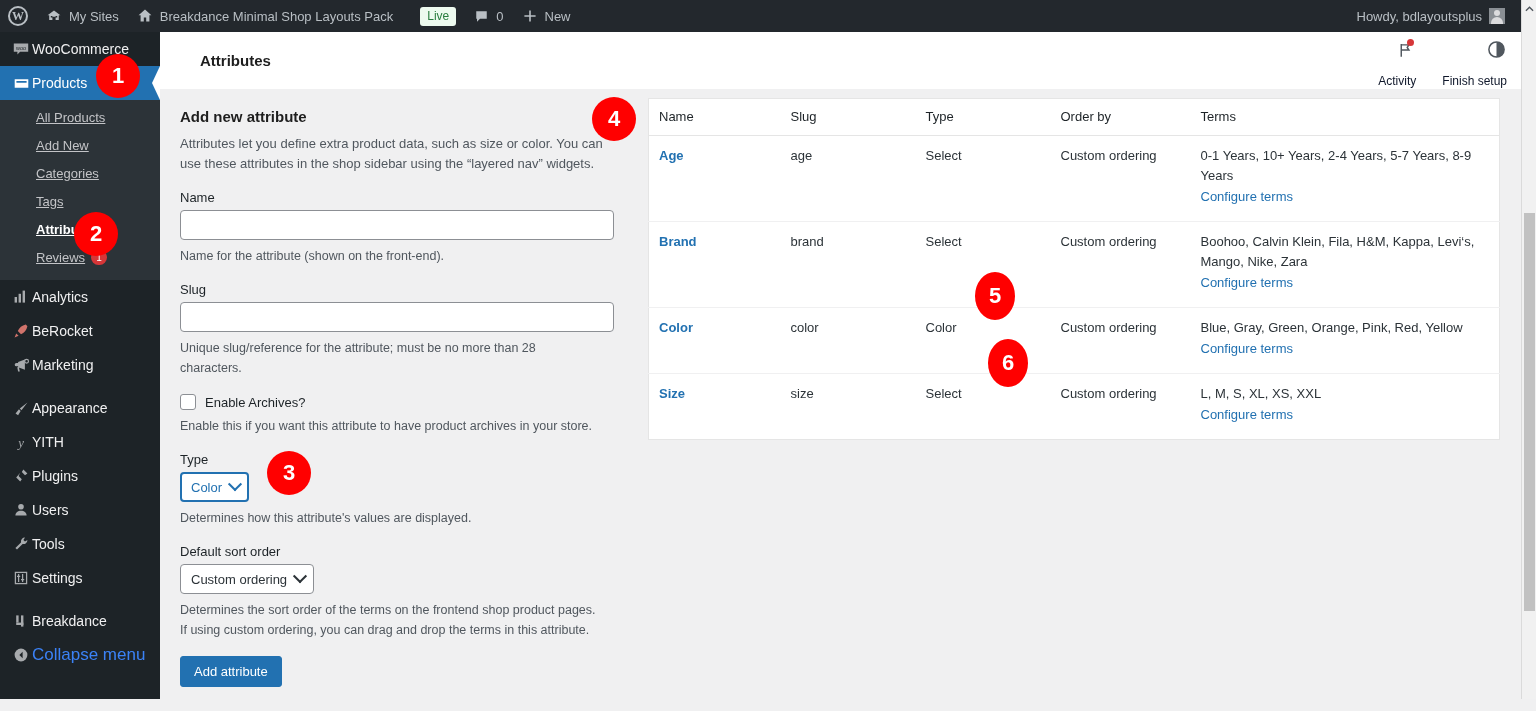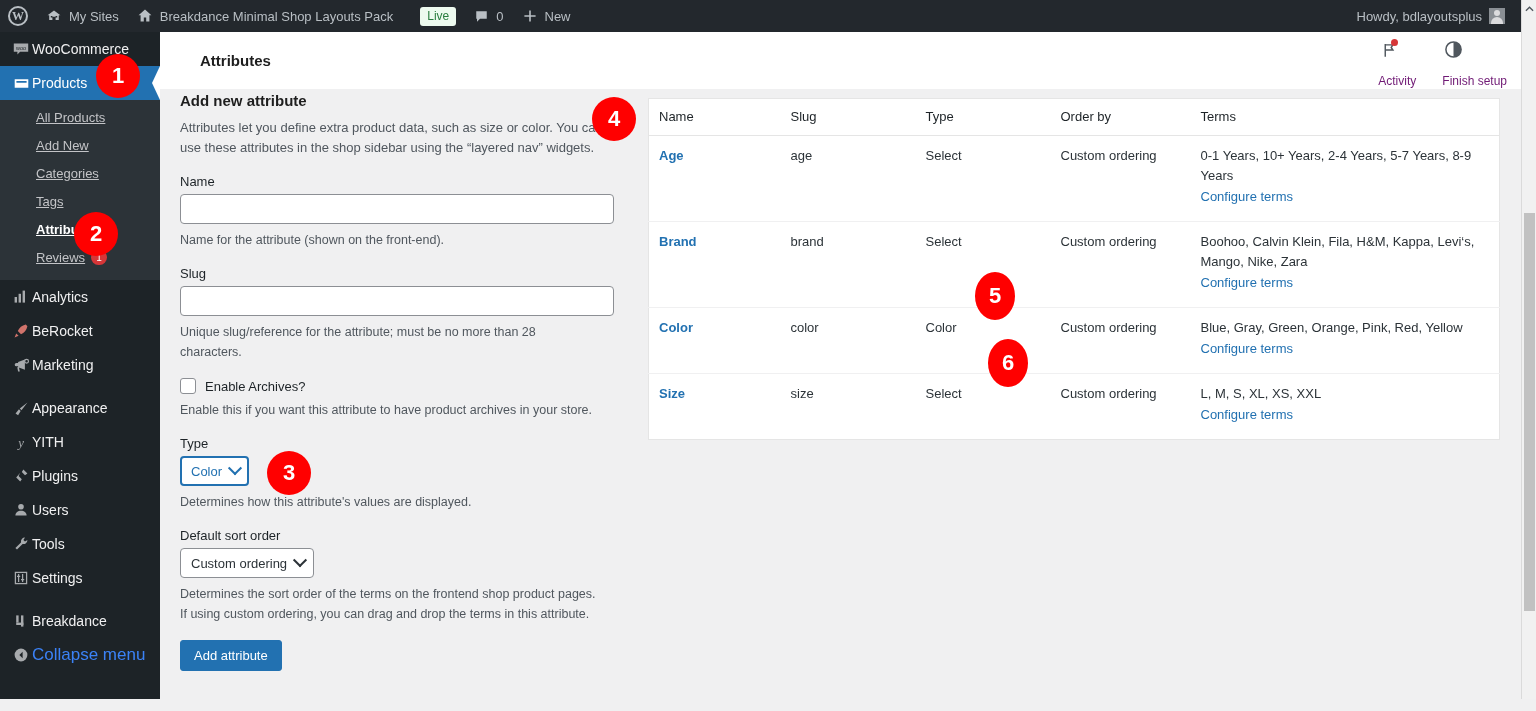--- a/index.html
+++ b/index.html
@@ -61,26 +61,26 @@
   .collapse-item .mi-ico { color:#a7aaad; }
 
   
   .content { position:absolute; top:32px; left:160px; width:1361px; height:679px; background:#f0f0f1; }
   .page-head {
     height:58px; background:#fff; display:flex; align-items:center;
     padding:0 14px 0 40px; border-bottom:1px solid #f0f0f1;
   }
   .page-title { font-size:15px; font-weight:bold; color:#1e1e1e; }
   .head-actions { margin-left:auto; display:flex; gap:26px; align-items:flex-start; padding-top:6px;}
-  .head-btn { display:flex; flex-direction:column; align-items:flex-start; gap:14px; color:#701a75; font-size:12px; }
+  .head-btn { display:flex; flex-direction:column; align-items:flex-end; gap:14px; color:#0f172a; font-size:12px; }
   .head-btn .hb-ico { position:relative; width:22px; height:20px; display:flex; align-items:center; justify-content:center; }
   .dot-red { position:absolute; width:7px; height:7px; border-radius:50%; background:#d63638; top:-1px; right:2px; }
 
   .body-area { display:flex; padding:0; height:621px; }
-  .left-panel { width:488px; padding:2px 20px 0 20px; }
+  .left-panel { width:488px; padding:18px 20px 0 20px; }
   .panel-h2 { font-size:15px; font-weight:bold; color:#1e1e1e; margin-bottom:9px; }
   .panel-desc { font-size:13px; color:#50575e; line-height:20px; margin-bottom:16px; max-width:432px;}
   .field-label { font-size:13px; color:#1d2327; display:block; margin-bottom:5px; }
   .text-input {
     width:434px; height:30px; border:1px solid #8c8f94; border-radius:4px;
     background:#fff; padding:0 8px; font-size:13px; color:#2c3338; display:block;
   }
   .field-help { font-size:12.5px; color:#50575e; line-height:20px; margin:6px 0 16px 0; max-width:420px; }
   .check-row { display:flex; align-items:center; gap:9px; margin-bottom:4px; }
   .checkbox {

